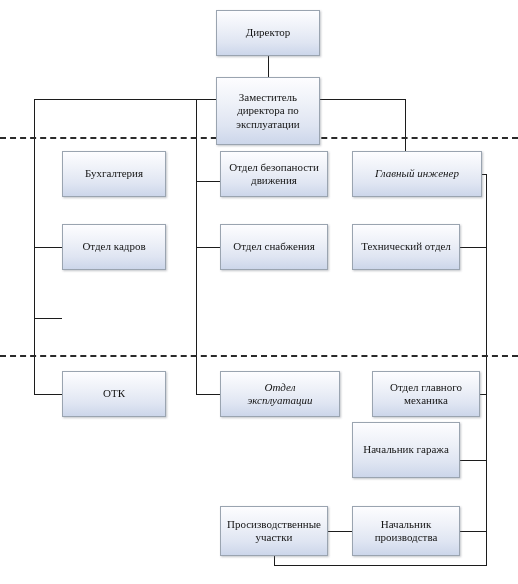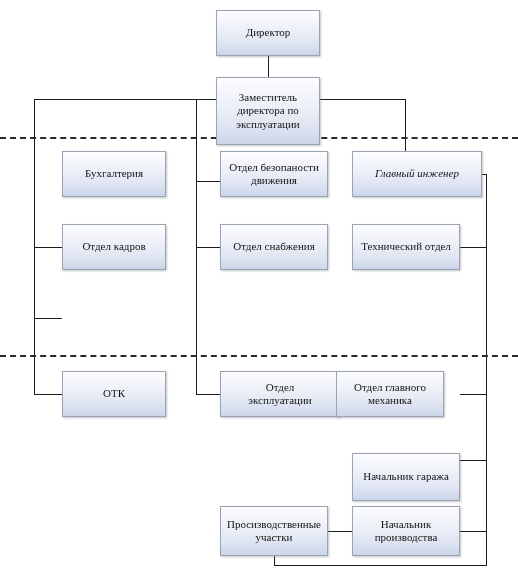--- a/index.html
+++ b/index.html
@@ -111,27 +111,27 @@
 
   <div class="node" style="left:62px; top:224px; width:104px; height:46px;">Отдел кадров</div>
 
   <div class="node" style="left:220px; top:224px; width:108px; height:46px;">Отдел снабжения</div>
 
   <div class="node" style="left:352px; top:224px; width:108px; height:46px;">Технический отдел</div>
 
 
   <div class="node" style="left:62px; top:371px; width:104px; height:46px;">ОТК</div>
 
-  <div class="node" style="left:220px; top:371px; width:120px; height:46px;">Отдел
+  <div class="node" style="left:220px; top:371px; width:120px; height:46px;font-style:italic;">Отдел
 эксплуатации</div>
 
-  <div class="node" style="left:336px; top:371px; width:108px; height:46px;">Отдел главного
+  <div class="node" style="left:372px; top:371px; width:108px; height:46px;">Отдел главного
 механика</div>
 
-  <div class="node" style="left:352px; top:453px; width:108px; height:48px;">Начальник гаража</div>
+  <div class="node" style="left:352px; top:422px; width:108px; height:56px;">Начальник гаража</div>
 
   <div class="node" style="left:220px; top:506px; width:108px; height:50px;">Просизводственные
 участки</div>
 
   <div class="node" style="left:352px; top:506px; width:108px; height:50px;">Начальник
 производства</div>
 
 </div>
 
 </body></html>

